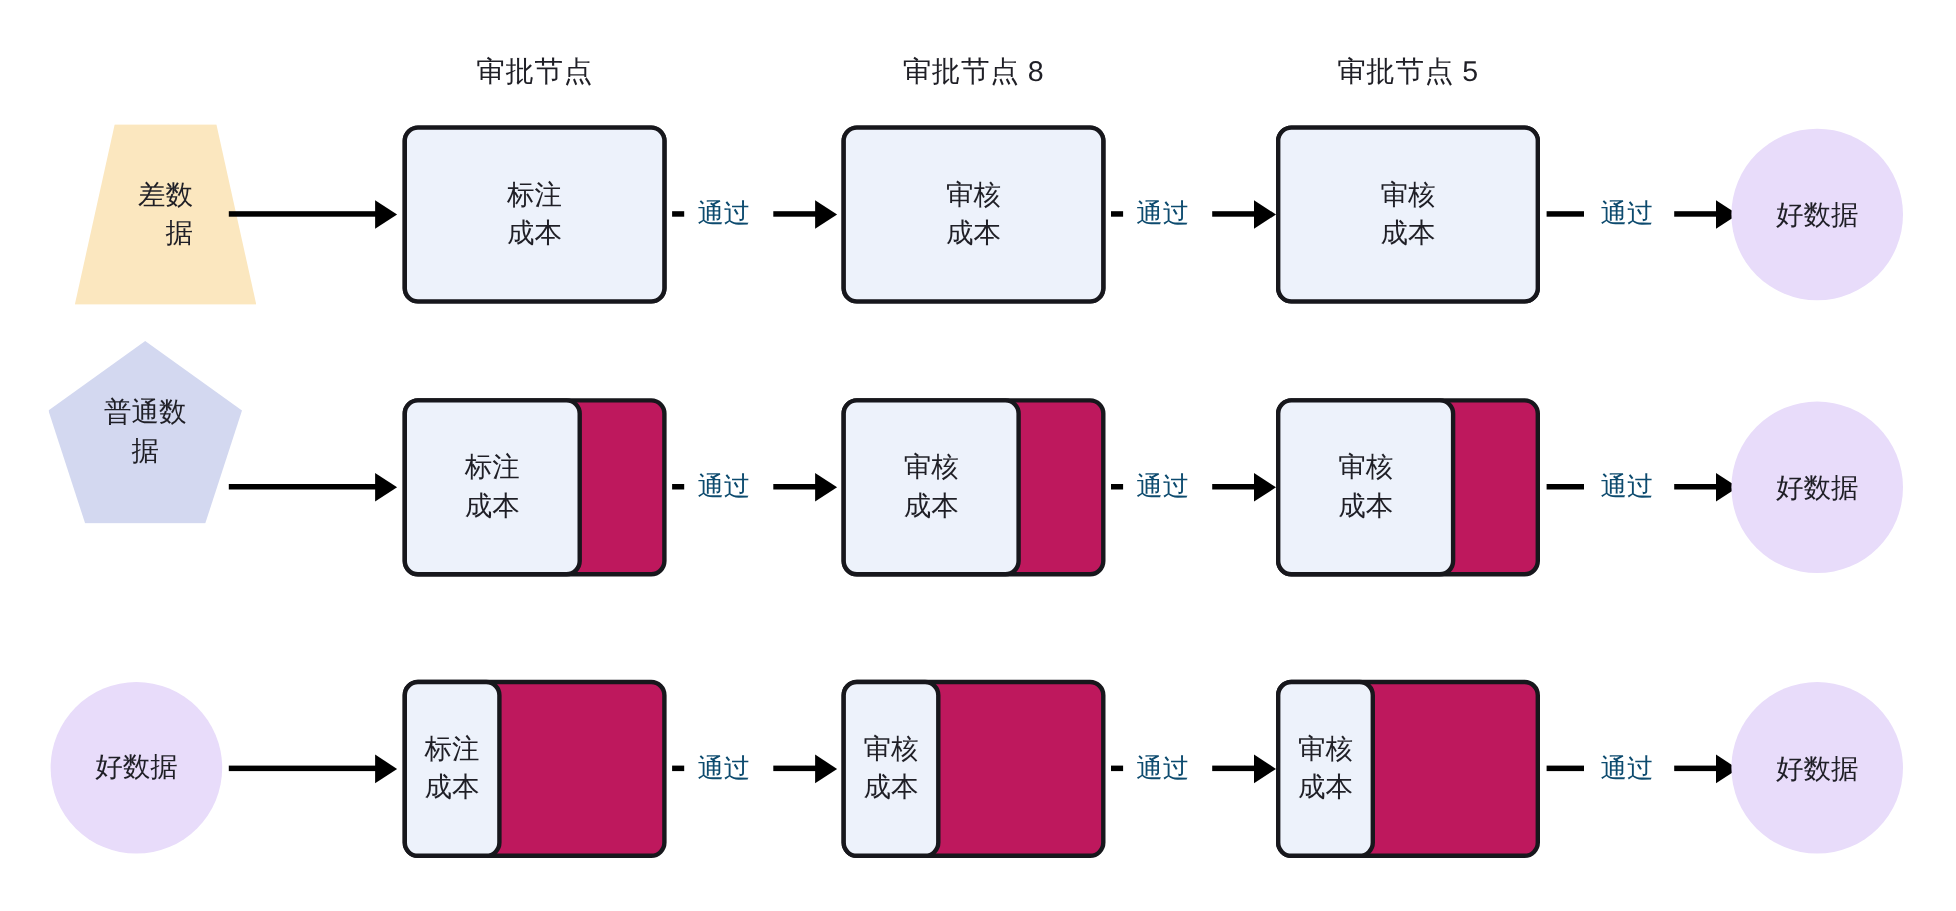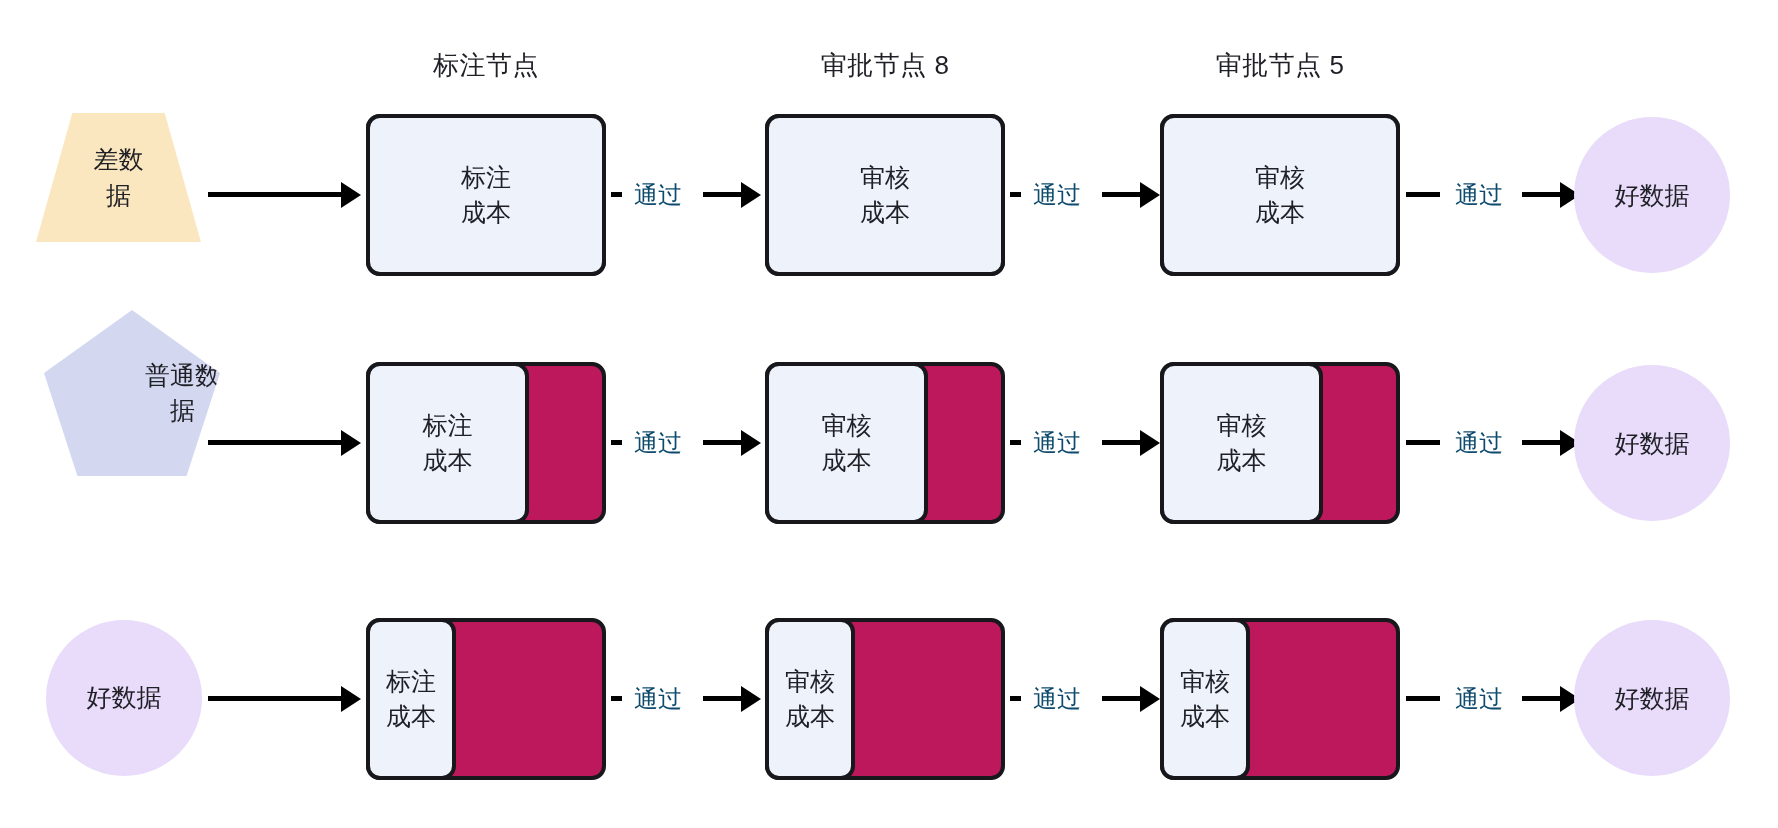--- a/index.html
+++ b/index.html
@@ -119,25 +119,25 @@
     position: absolute;
     height: 5px;
     background: #000000;
   }
 </style>
 </head>
 <body>
 
 <div id="canvas">
 
-  <div class="col-header" style="left:366px; top:52px; width:240px;">标注节点</div>
+  <div class="col-header" style="left:366px; top:52px; width:240px;">审批节点</div>
   <div class="col-header" style="left:765px; top:52px; width:240px;">审批节点 8</div>
   <div class="col-header" style="left:1160px; top:52px; width:240px;">审批节点 5</div>
 
-  <div class="source-shape shape-trapezoid" style="left:36px; top:113px; width:165px; height:129px;">
+  <div class="source-shape shape-trapezoid" style="left:68px; top:113px; width:165px; height:164px;text-align:right;">
     <div>
       <span>差数</span><br>
       <span>据</span>
     </div>
   </div>
 
   <div class="arrow-line" style="left:208px; top:192px; width:135px;"></div>
   <div class="arrow-head" style="left:341px; top:182px;"></div>
 
   <div class="proc-box" style="left:366px; top:114px; width:240px; height:162px;">
@@ -179,21 +179,21 @@
 
   <div class="edge-stub" style="left:1406px; top:192px; width:34px;"></div>
   <div class="edge-label" style="left:1455px; top:183px;">通过</div>
   <div class="arrow-line" style="left:1522px; top:192px; width:40px;"></div>
   <div class="arrow-head" style="left:1560px; top:182px;"></div>
 
   <div class="result-circle" style="left:1574px; top:117px; width:156px; height:156px;">
     <span>好数据</span>
   </div>
 
-  <div class="source-shape shape-pentagon" style="left:44px; top:310px; width:176px; height:166px;justify-content:flex-end;">
+  <div class="source-shape shape-pentagon" style="left:44px; top:310px; width:176px; height:166px;">
     <div>
       <span>普通数</span><br>
       <span>据</span>
     </div>
   </div>
   <div class="arrow-line" style="left:208px; top:440px; width:135px;"></div>
   <div class="arrow-head" style="left:341px; top:430px;"></div>
 
   <div class="proc-box" style="left:366px; top:362px; width:240px; height:162px;">
     <div class="proc-fill" style="left:-4px; top:-4px; width:163px; height:162px;">

